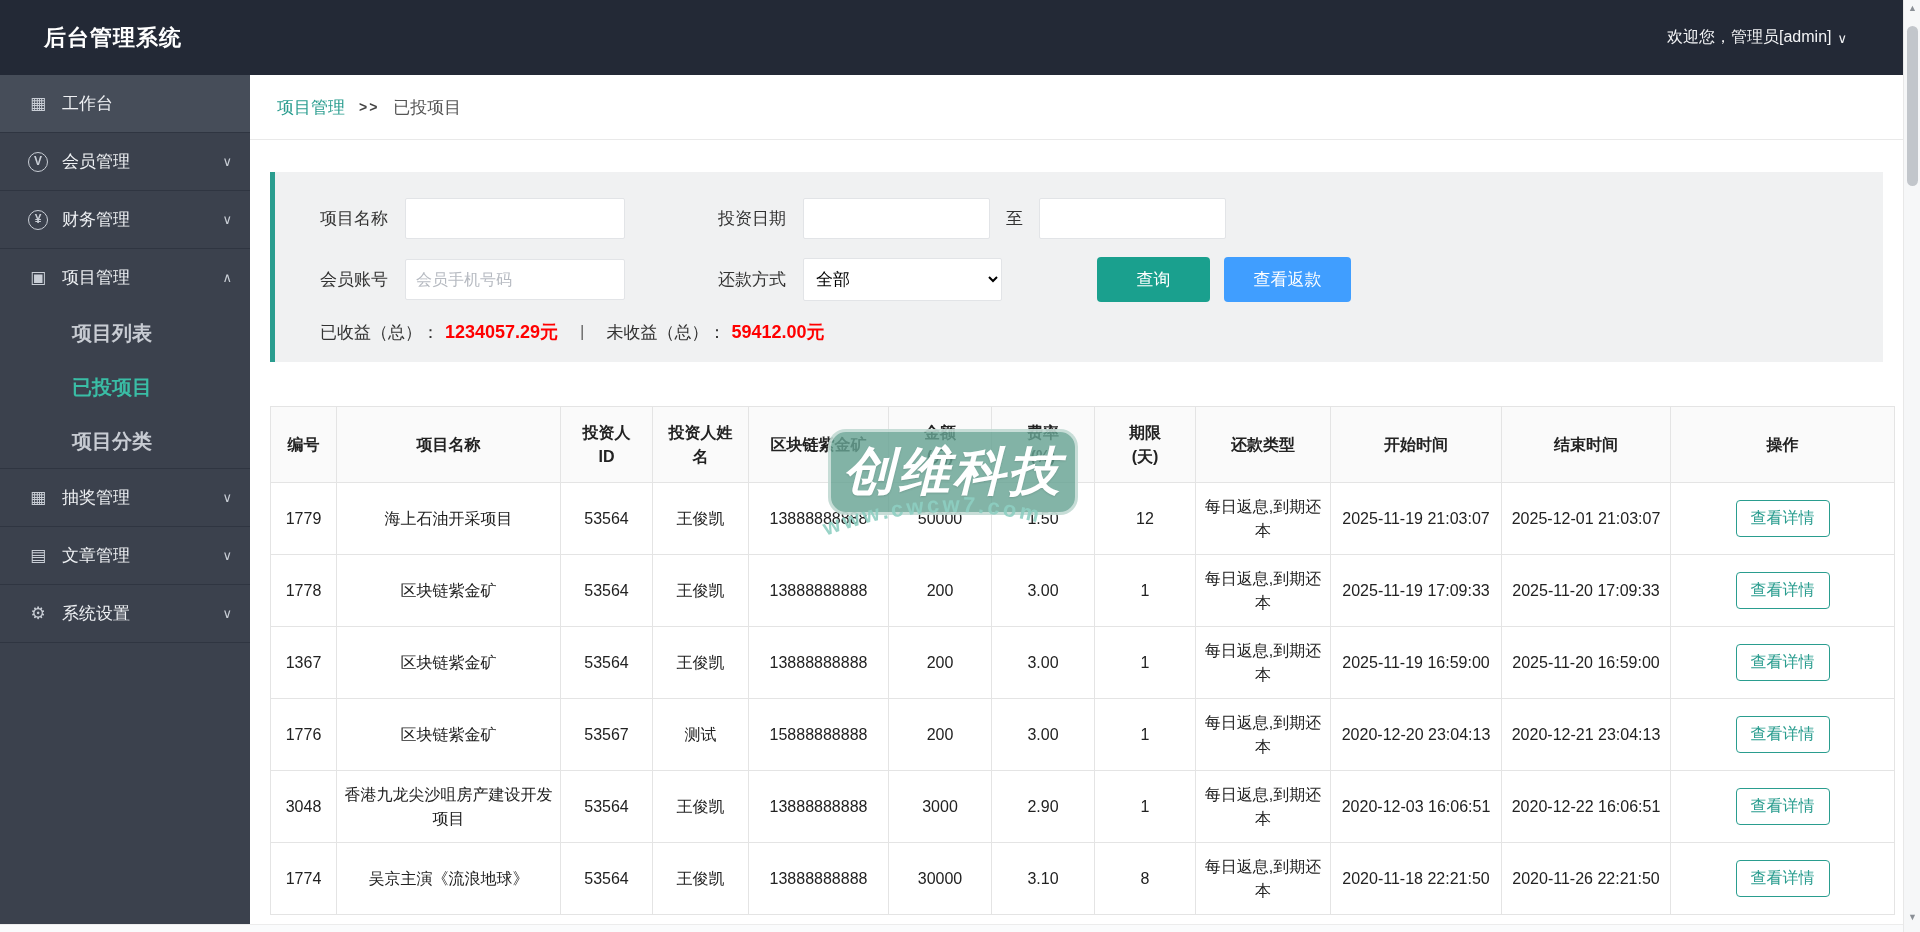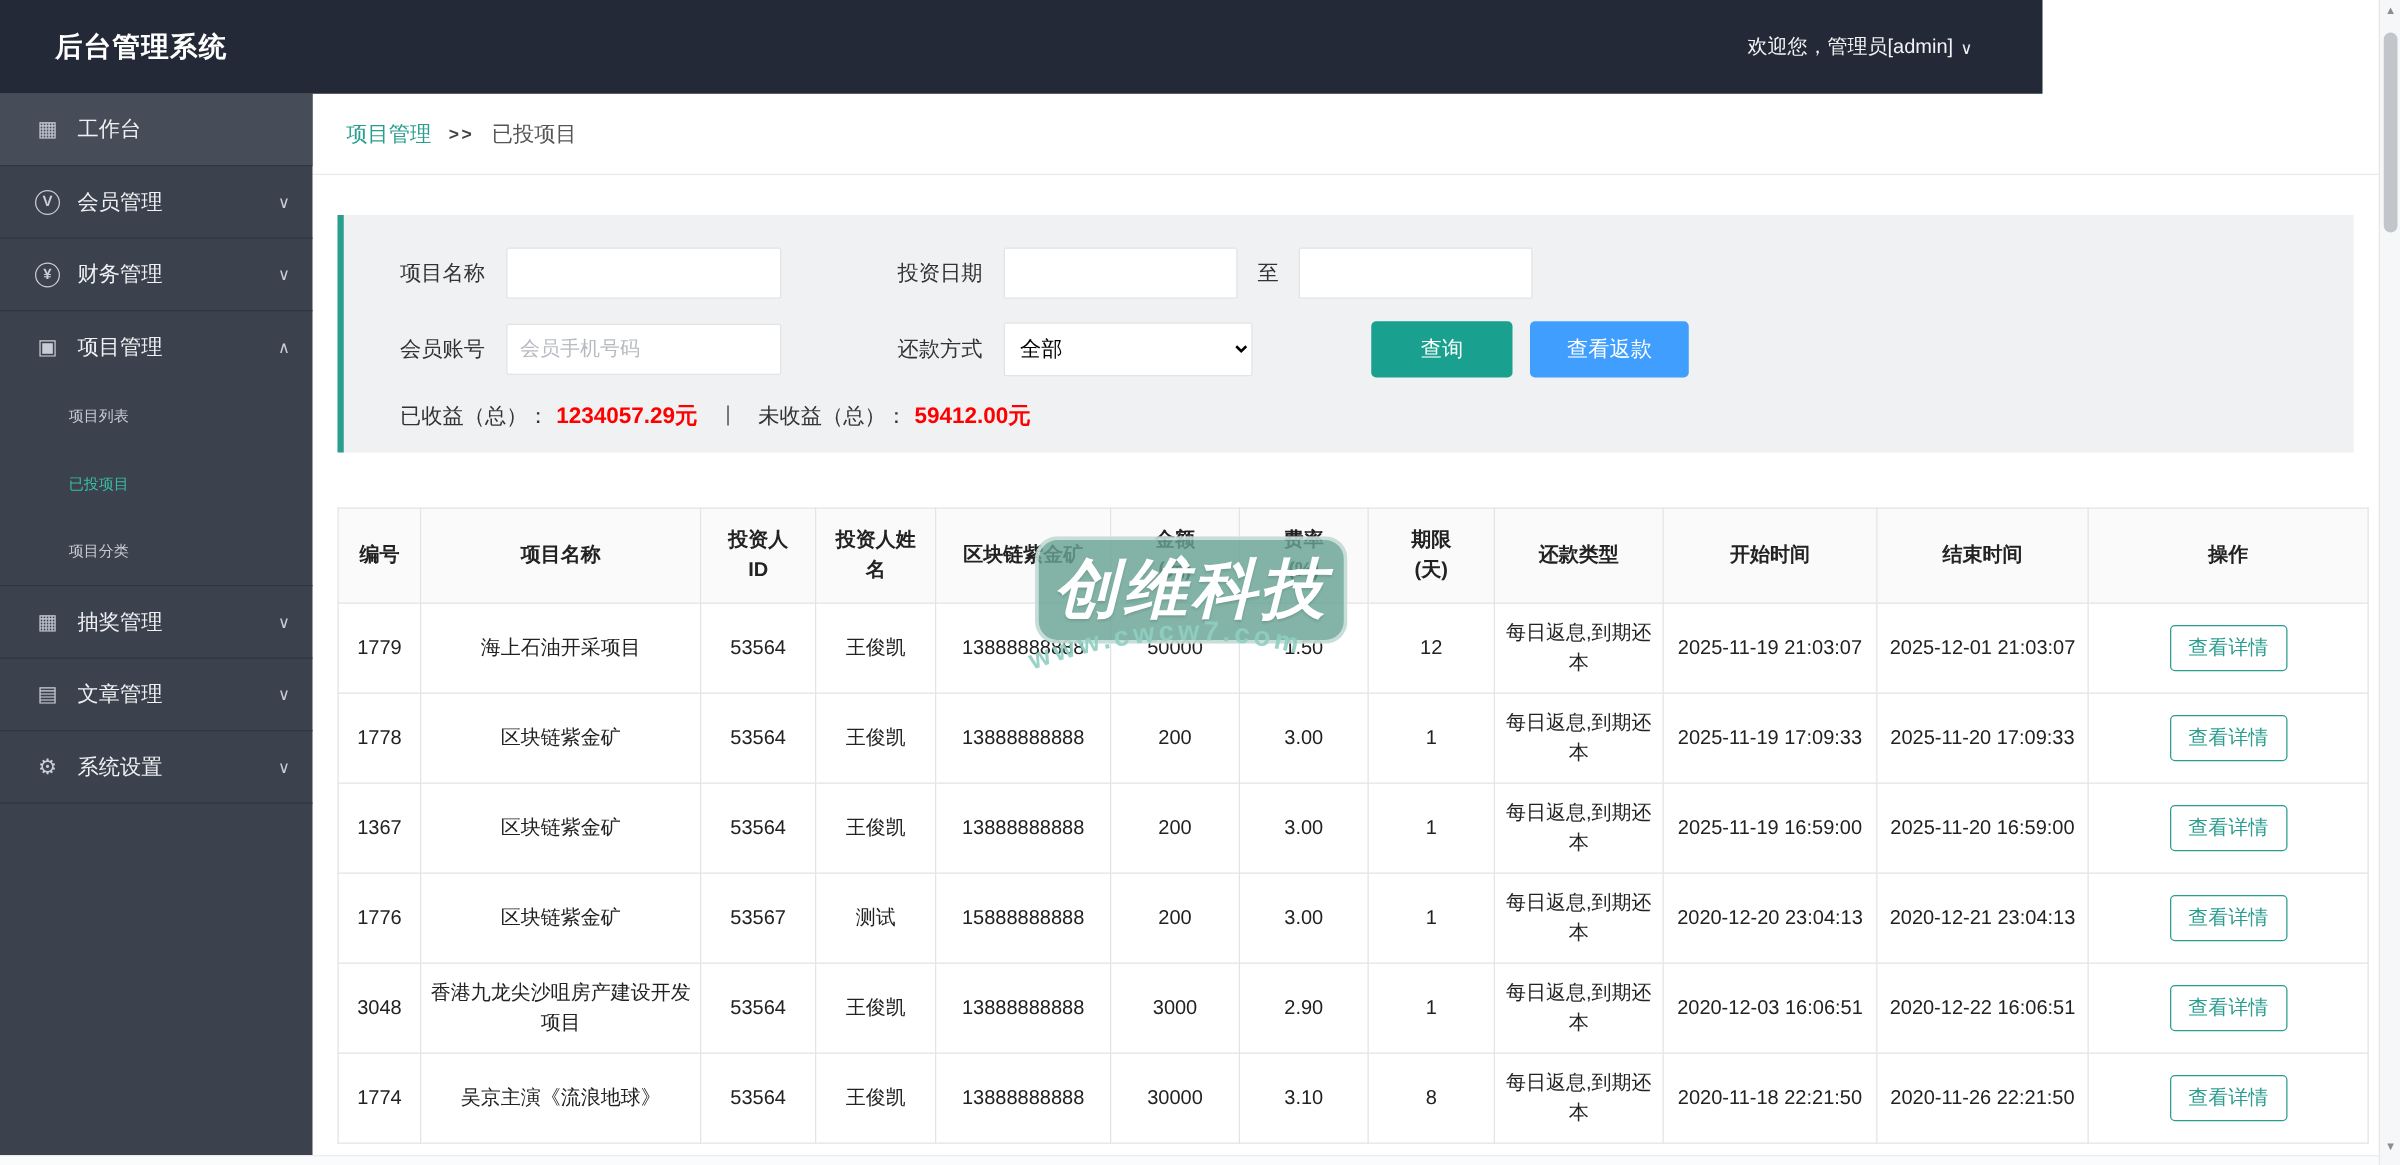--- a/index.html
+++ b/index.html
@@ -1,40 +1,40 @@
 <!DOCTYPE html>
 <html lang="zh" style="--accent: #2a9d8f; --active-teal: #3abda5; --btn-search: #1aa08e; --btn-refund: #409eff; --red: #ff0000; --header-bg: #232936; --sidebar-bg: #3b414d; --sidebar-highlight: #464d59; --sidebar-divider: #2f3541;"><head>
 <meta charset="utf-8">
 <style>
   * { margin:0; padding:0; box-sizing:border-box; }
   html,body { width:1920px; height:932px; overflow:hidden;
     font-family:"Liberation Sans","DejaVu Sans",sans-serif; background:#fff; color:#333; }
   .page { position:relative; width:1920px; height:932px; overflow:hidden; }
 
   
-  .topbar { position:absolute; left:0; top:0; width:1634px; height:75px;
+  .topbar { position:absolute; left:0; top:0; width:1903px; height:75px;
     background:var(--header-bg); display:flex; align-items:center; justify-content:space-between; z-index:5; }
   .app-title { color:#fff; font-size:22px; font-weight:bold; margin-left:44px; letter-spacing:1px; }
   .user-area { color:#f2f3f5; font-size:16px; margin-right:56px; cursor:pointer; display:flex; align-items:center; gap:6px; }
   .user-area .chev { font-size:13px; margin-top:2px; }
 
   
   .sidebar { position:absolute; left:0; top:75px; width:250px; height:849px;
     background:var(--sidebar-bg); z-index:4; }
   .nav-group { border-bottom:1px solid var(--sidebar-divider); }
   .nav-item { height:57px; display:flex; align-items:center; padding:0 18px 0 28px;
     color:#eef0f3; font-size:17px; cursor:pointer; }
   .nav-item.highlight { background:var(--sidebar-highlight); }
   .nav-icon { width:20px; height:20px; margin-right:14px; color:#c9ced6; font-size:17px;
     line-height:20px; text-align:center; flex:0 0 auto; }
   .nav-icon.circle { border:1.5px solid #c9ced6; border-radius:50%; font-size:12px; font-weight:bold; line-height:17px; }
   .nav-label { flex:1; }
   .nav-chevron { color:#c9ced6; font-size:13px; }
-  .nav-sub { height:54px; display:flex; align-items:center; padding-left:55px;
-    color:#c8ccd3; font-size:12px; cursor:pointer; }
+  .nav-sub { height:54px; display:flex; align-items:center; padding-left:72px;
+    color:#c8ccd3; font-size:20px; cursor:pointer;font-weight:bold; }
   .nav-sub.active { color:var(--active-teal); }
 
   
   .main { position:absolute; left:250px; top:75px; width:1653px; height:857px; background:#fff; }
   .breadcrumb-bar { height:65px; display:flex; align-items:center; padding-left:27px;
     border-bottom:1px solid #e9e9e9; font-size:17px; }
   .crumb-parent { color:var(--accent); cursor:pointer; }
   .crumb-sep { color:#444; margin:0 14px; font-size:14px; letter-spacing:2px; font-weight:bold; }
   .crumb-current { color:#555; }
 

